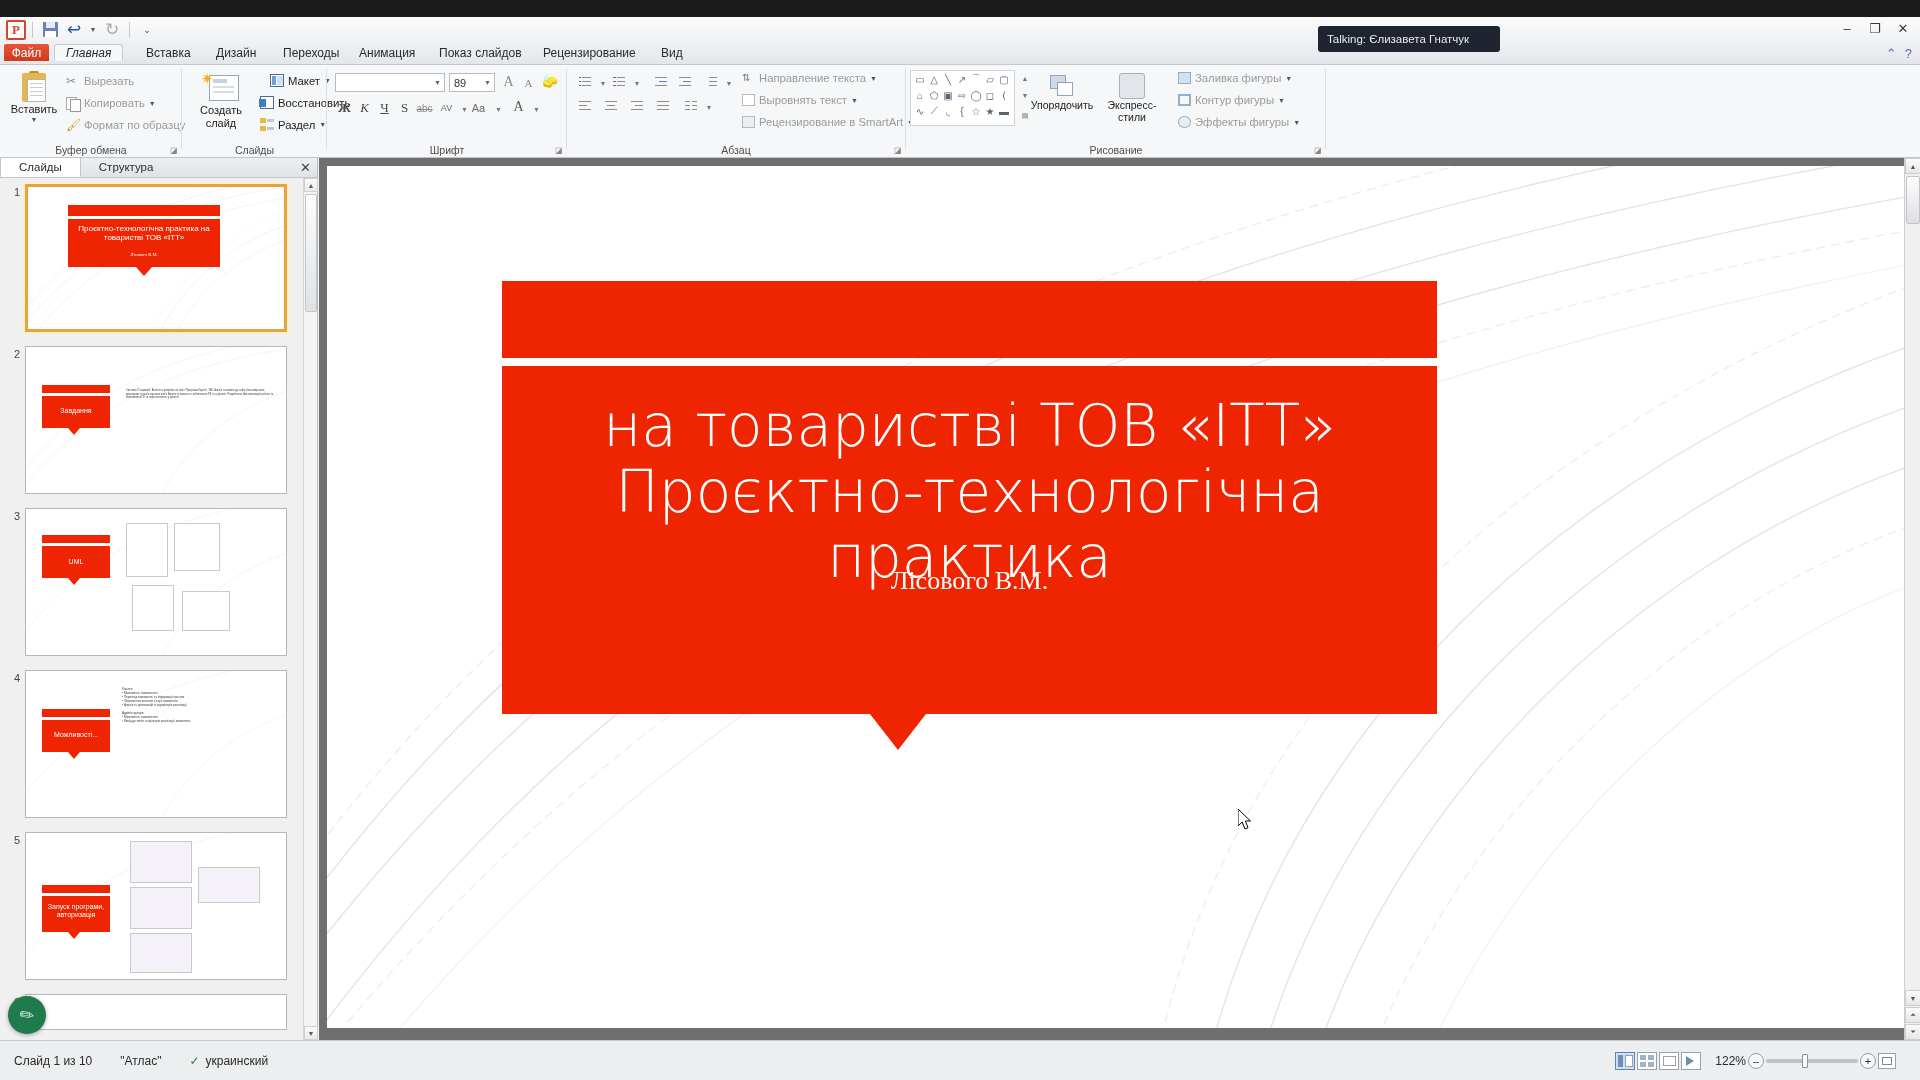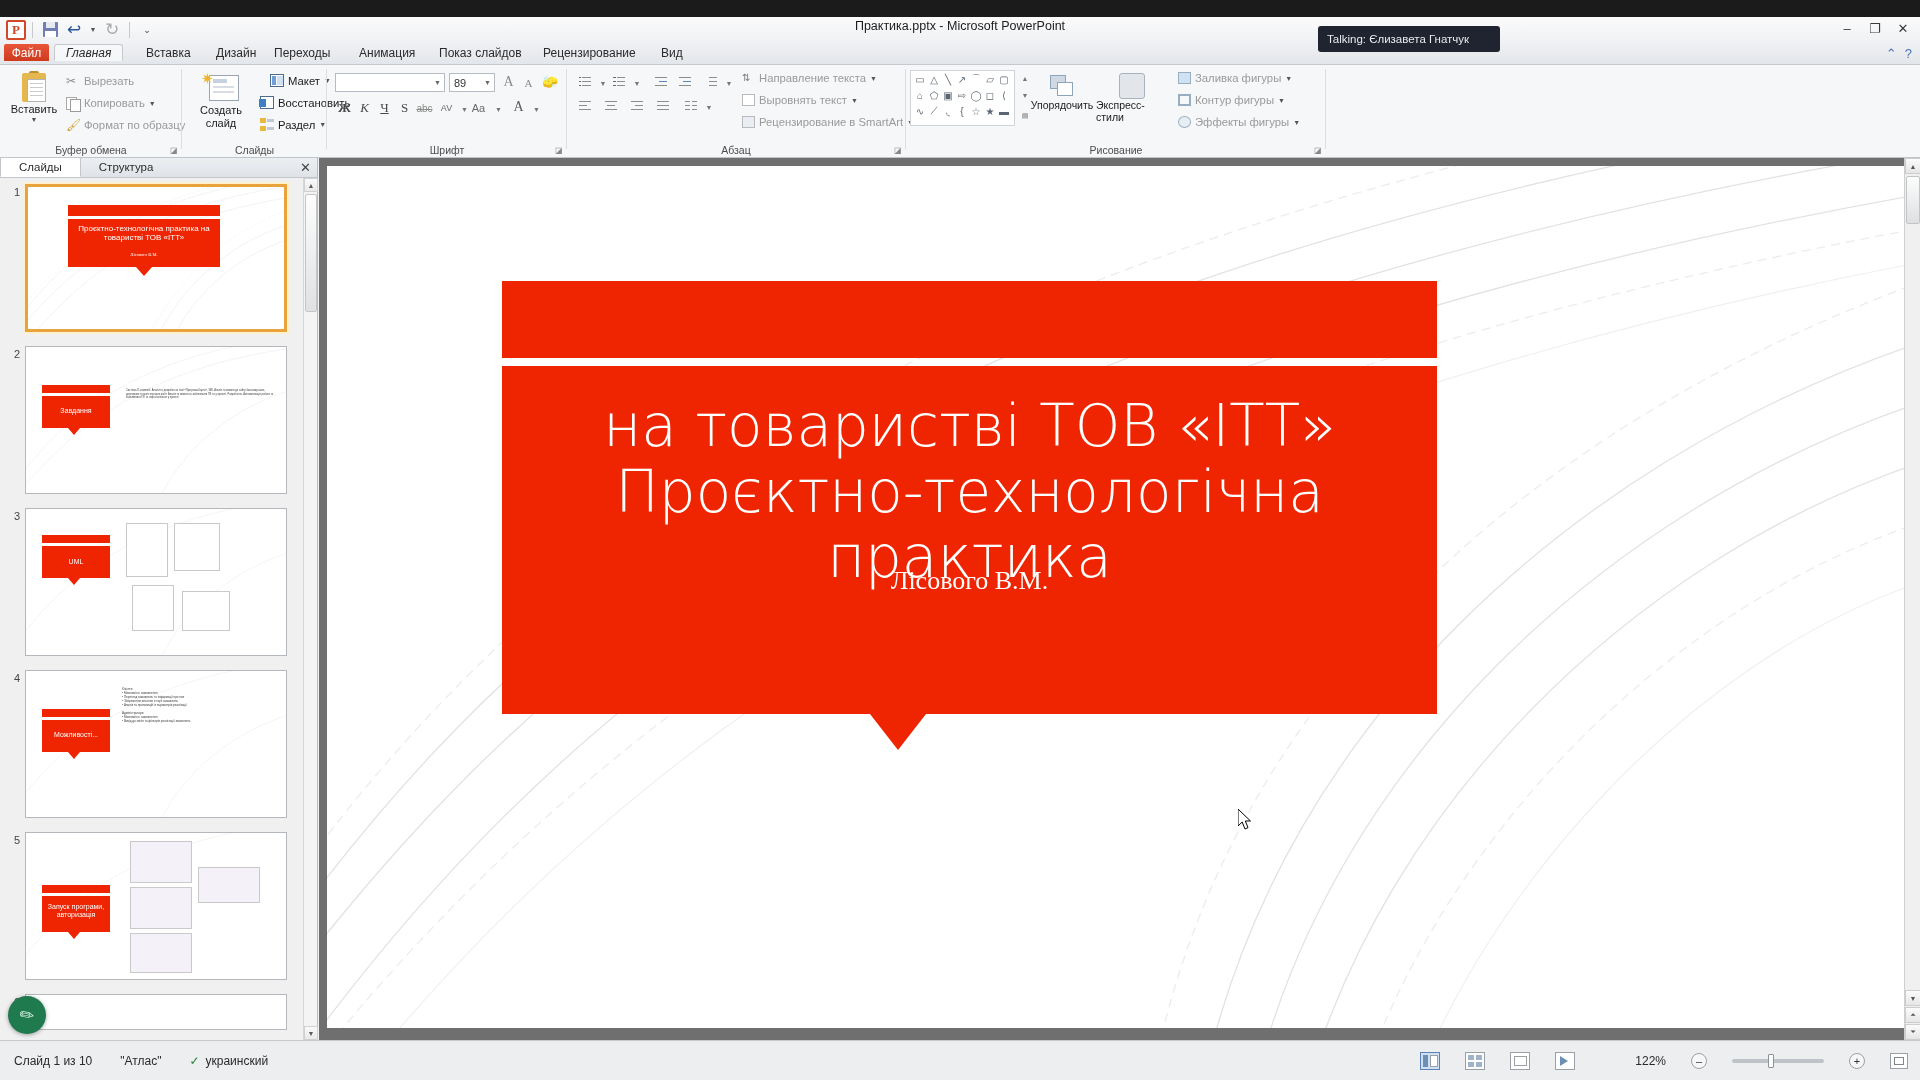--- a/index.html
+++ b/index.html
@@ -150,21 +150,21 @@
   .lines { width:12px; height:10px; position:relative; }
   .lines i { position:absolute; left:0; height:1.5px; background:#8d8d8d; }
 
   .drawshapes {
     position:absolute; left:752px; top:3px; width:95px; height:56px;
     background:#fff; border:1px solid #cfd4d9; overflow:hidden;
   }
   .shaperow { display:flex; gap:2px; padding: 2px 3px; }
   .shp { width:12px; height:12px; color:#5a6672; font-size:10px; display:flex; align-items:center; justify-content:center; }
 
-  .stylebtn { position:absolute; display:flex; flex-direction:column; align-items:center; font-size:10.5px; color:#1c1c1c; }
+  .stylebtn { position:absolute; display:flex; flex-direction:column; align-items:center; font-size:10.5px; color:#1c1c1c;text-align:center; }
 
   
   .panel {
     position: absolute; left: 0; top: 158px; width: 318px; bottom: 40px;
     background: #f0f0f0; border-right: 1px solid #b9bdc2;
   }
   .paneltabs {
     position:absolute; left:0; top:0; width:100%; height:20px;
     background: linear-gradient(#eceff2,#dfe3e7); border-bottom:1px solid #c2c6cb;
     display:flex; align-items:flex-end;
@@ -241,21 +241,21 @@
   }
   .pengroup .p { color:#cfe9da; font-size:17px; transform: rotate(-35deg); }
 
   
   .statusbar {
     position:absolute; left:0; bottom:0; width:1920px; height:40px;
     background: #eceef0; border-top:1px solid #c6c9cc;
     display:flex; align-items:center; font-size: 12px; color:#2a2a2a;
   }
   .st-item { padding: 0 14px; white-space:nowrap; }
-  .st-right { position:absolute; right:12px; display:flex; align-items:center; gap: 25px; }
+  .st-right { position:absolute; right:24px; display:flex; align-items:center; gap: 2px; }
   .viewbtn { width: 20px; height: 18px; border:1px solid #9aa0a6; background:#fff; position:relative; }
   .viewbtn.active { background:#cfe0f2; border-color:#5b84b8; }
   .zoombar { width: 92px; height: 4px; background:#bfc3c7; border-radius:2px; position:relative; }
   .zoomknob { position:absolute; left: 36px; top:-5px; width:6px; height:14px; background:#fbfbfb; border:1px solid #8d9297; border-radius:1px; }
   .zbtn { width:16px; height:16px; border-radius:50%; border:1px solid #9aa0a6; background:#f6f7f8;
           display:flex; align-items:center; justify-content:center; font-size:11px; color:#333; }
   .fitbtn { width:18px;height:16px;border:1px solid #9aa0a6;background:#fff; }
 </style>
 </head>
 <body>
@@ -278,35 +278,34 @@
         </div>
       <div class="qicon">
           <span class="redo-ico">↻</span>
         </div>
       <div class="qsep"></div>
       <div class="qicon">
           <span style="font-size:9px;color:#444">⌄</span>
         </div>
     </div>
   </div>
-  <div class="win-title">Практика.pptx  -  Microsoft PowerPoint</div>
   <div class="win-btns">
     <div class="win-btn">–</div>
     <div class="win-btn">❐</div>
     <div class="win-btn close">✕</div>
   </div>
 
   <div class="talk-bubble">Talking: Єлизавета Гнатчук</div>
 
   <div class="tabrow">
     <div class="tab file" style="left:4px;width:45px;justify-content:center">Файл</div>
     <div class="tab active" style="left:54px">Главная</div>
     <div class="tab" style="left:135px">Вставка</div>
     <div class="tab" style="left:205px">Дизайн</div>
-    <div class="tab" style="left:263px">Переходы</div>
+    <div class="tab" style="left:272px">Переходы</div>
     <div class="tab" style="left:348px">Анимация</div>
     <div class="tab" style="left:428px">Показ слайдов</div>
     <div class="tab" style="left:532px">Рецензирование</div>
     <div class="tab" style="left:650px">Вид</div>
   </div>
   <div class="help-ic">
     <span class="hic">⌃</span>
     <span class="hic">?</span>
   </div>
 

